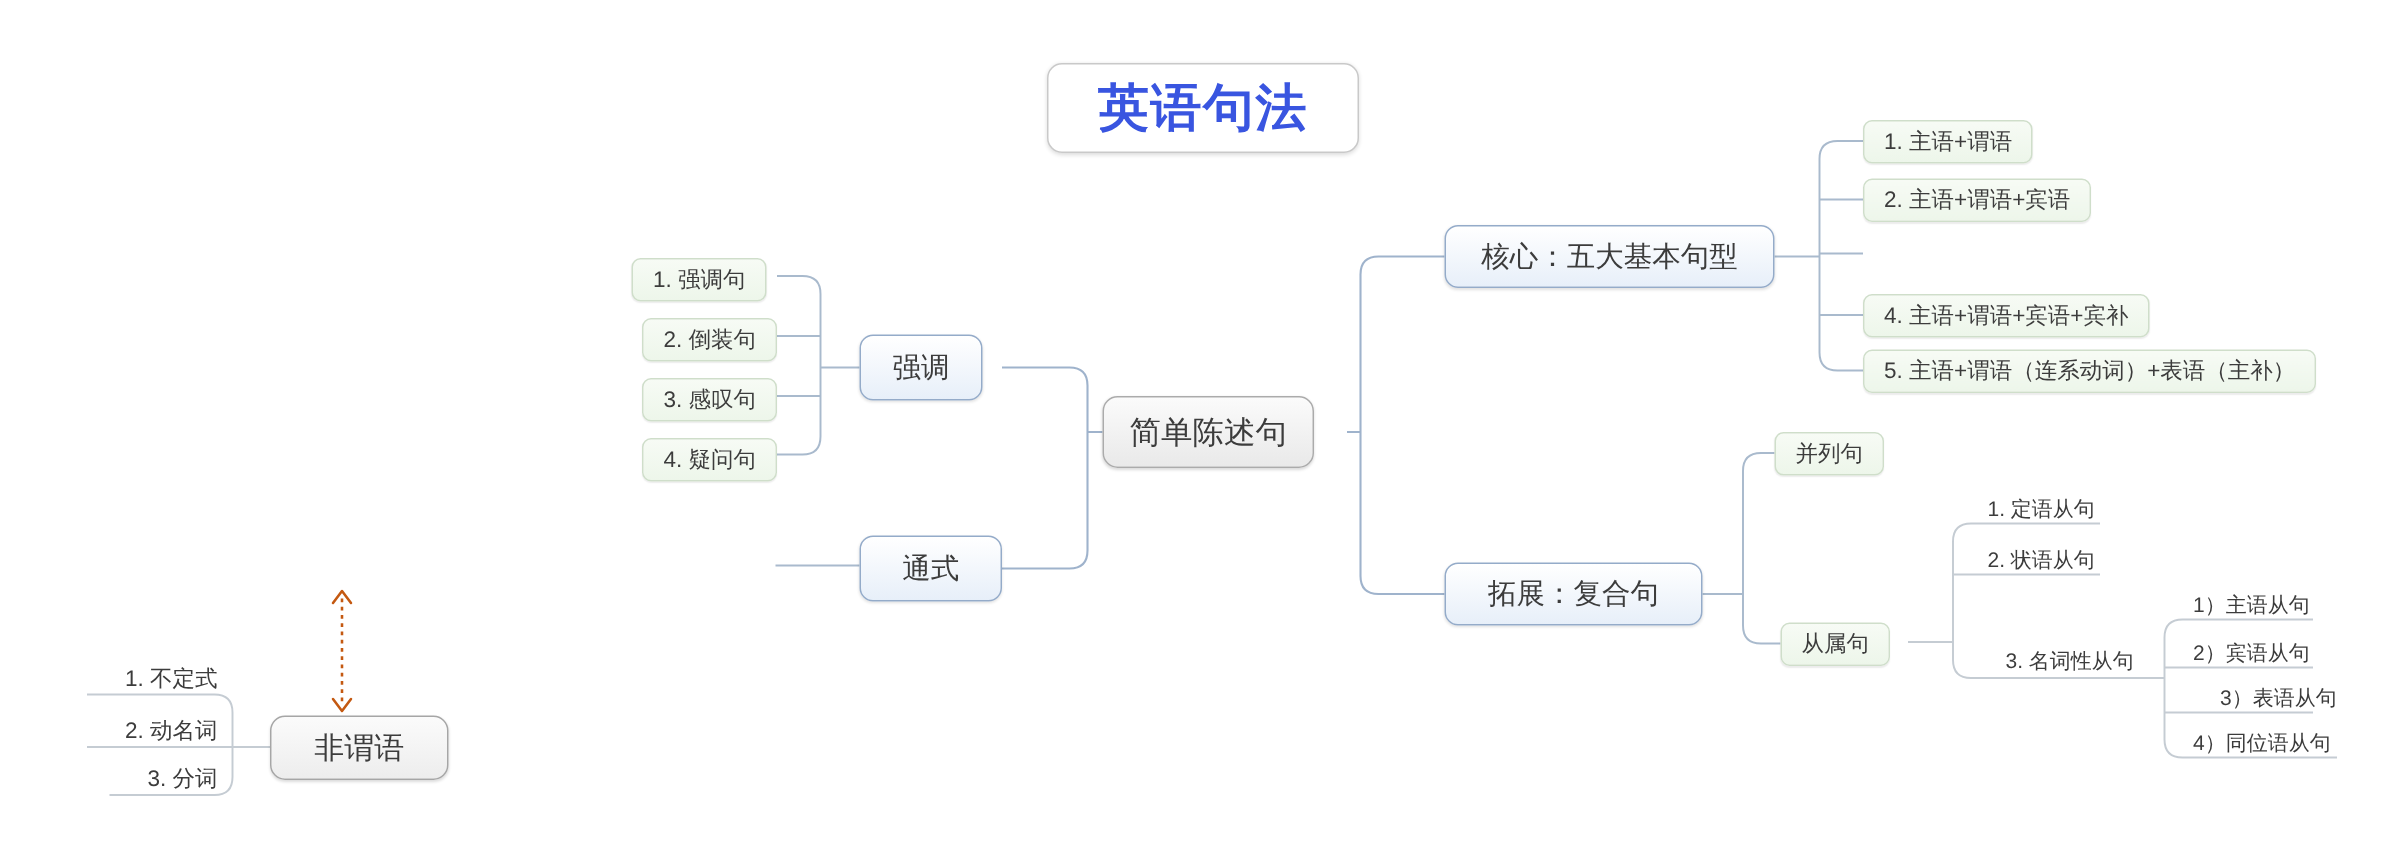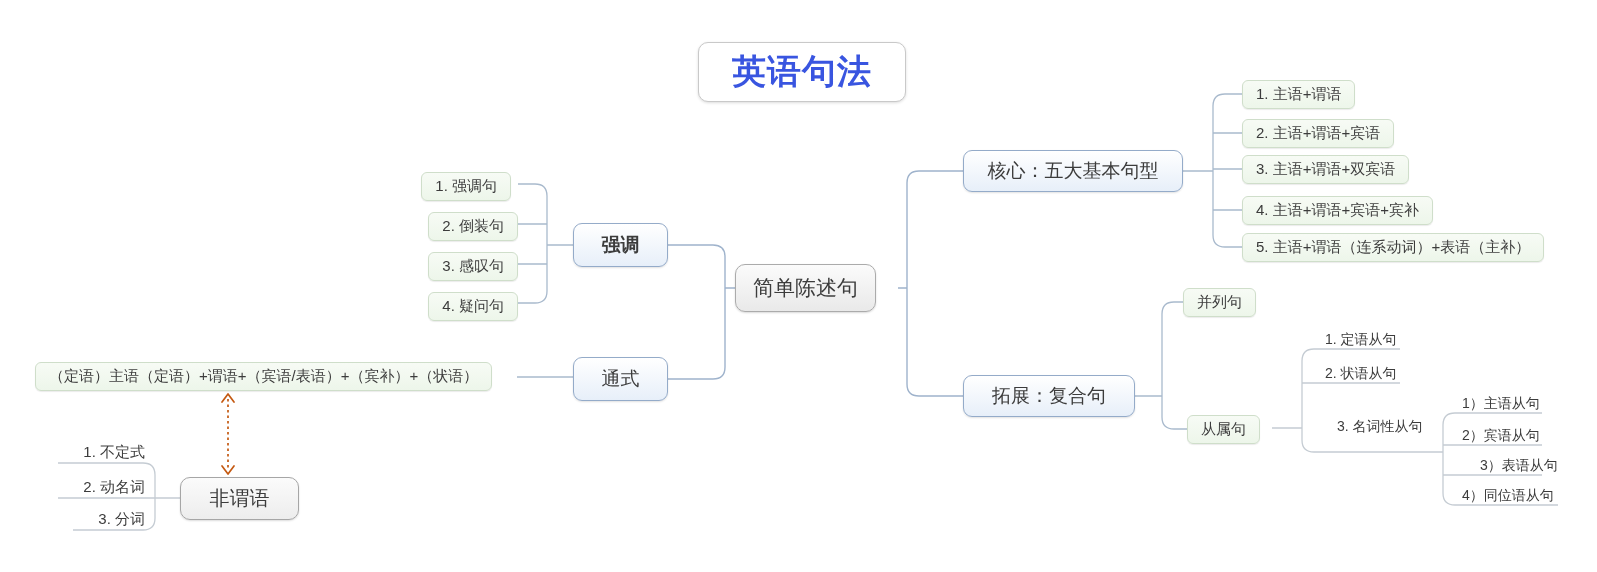--- a/index.html
+++ b/index.html
@@ -77,47 +77,45 @@
 
     <path d="M228 399 V469" fill="none" stroke="#c45911" stroke-width="1.7" stroke-dasharray="2.5 3"></path>
     <path d="M222 402 L228 394 L234 402" fill="none" stroke="#c45911" stroke-width="1.7" stroke-linecap="round" stroke-linejoin="round"></path>
     <path d="M222 466 L228 474 L234 466" fill="none" stroke="#c45911" stroke-width="1.7" stroke-linecap="round" stroke-linejoin="round"></path>
   </svg>
 
   <div class="node title-box" style="left:698px;top:42px;width:208px;height:60px;">英语句法</div>
 
   <div class="node central" style="left:735px;top:264px;width:141px;height:48px;">简单陈述句</div>
 
-  <div class="node blue" style="left:573px;top:223px;width:95px;height:44px;font-weight:bold;">强调</div>
+  <div class="node blue" style="left:573px;top:223px;width:82px;height:44px;">强调</div>
   <div class="node green" style="right:1086px;top:172px;">1. 强调句</div>
   <div class="node green" style="right:1079px;top:212px;">2. 倒装句</div>
   <div class="node green" style="right:1079px;top:252px;">3. 感叹句</div>
   <div class="node green" style="right:1079px;top:292px;">4. 疑问句</div>
 
   <div class="node blue" style="left:573px;top:357px;width:95px;height:44px;">通式</div>
-  <div class="node green" style="left:35px;top:362px;">（定语）主语（定语）+谓语+（宾语/表语）+（宾补）+（状语）</div>
 
   <div class="node grayish" style="left:180px;top:477px;width:119px;height:43px;">非谓语</div>
   <div class="node plain-l" style="right:1452px;top:443px;">1. 不定式</div>
   <div class="node plain-l" style="right:1452px;top:478px;">2. 动名词</div>
   <div class="node plain-l" style="right:1452px;top:510px;">3. 分词</div>
 
   <div class="node blue" style="left:963px;top:150px;width:220px;height:42px;">核心：五大基本句型</div>
   <div class="node green" style="left:1242px;top:80px;">1. 主语+谓语</div>
   <div class="node green" style="left:1242px;top:119px;">2. 主语+谓语+宾语</div>
-  <div class="node green" style="left:1242px;top:155px;">3. 主语+谓语+双宾语</div>
   <div class="node green" style="left:1242px;top:196px;">4. 主语+谓语+宾语+宾补</div>
   <div class="node green" style="left:1242px;top:233px;">5. 主语+谓语（连系动词）+表语（主补）</div>
 
   <div class="node blue" style="left:963px;top:375px;width:172px;height:42px;">拓展：复合句</div>
   <div class="node green" style="left:1183px;top:288px;">并列句</div>
   <div class="node green" style="left:1187px;top:415px;">从属句</div>
 
   <div class="node plain" style="left:1325px;top:331px;">1. 定语从句</div>
   <div class="node plain" style="left:1325px;top:365px;">2. 状语从句</div>
-  <div class="node plain" style="left:1337px;top:418px;">3. 名词性从句</div>
+  <div class="node plain" style="left:1337px;top:432px;">3. 名词性从句</div>
 
   <div class="node plain" style="left:1462px;top:395px;">1）主语从句</div>
   <div class="node plain" style="left:1462px;top:427px;">2）宾语从句</div>
   <div class="node plain" style="left:1462px;top:457px;margin-left:18px;">3）表语从句</div>
   <div class="node plain" style="left:1462px;top:487px;">4）同位语从句</div>
 
 </div>
 
 </body></html>

